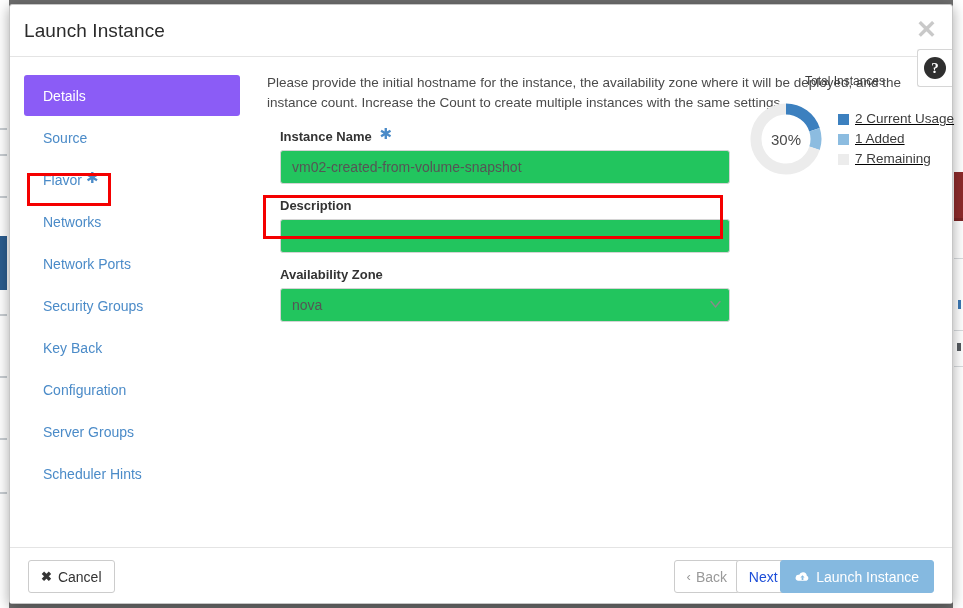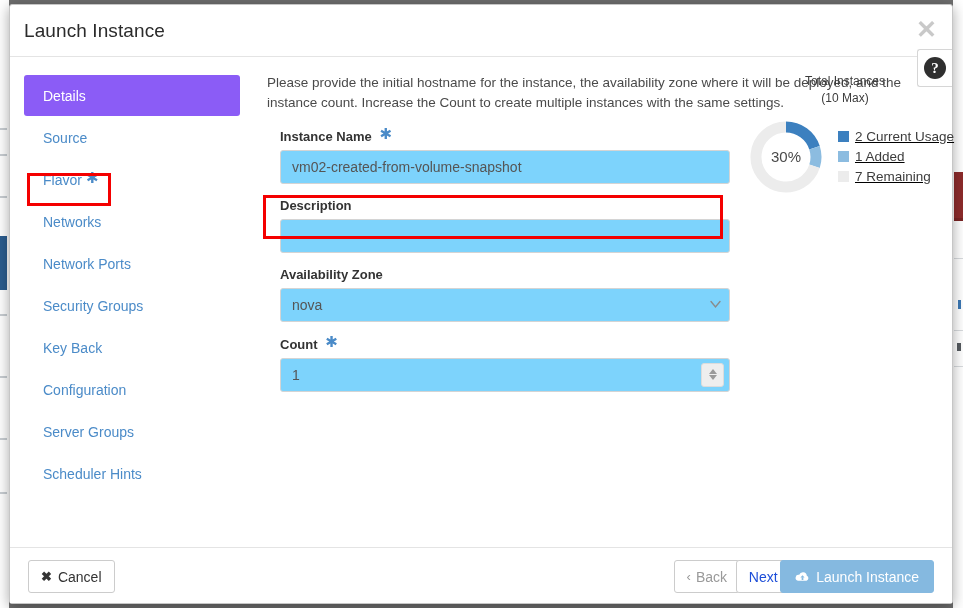--- a/index.html
+++ b/index.html
@@ -167,30 +167,30 @@
 
   .text-input {
     width: 450px;
     height: 34px;
     border: 1px solid #d4d4d4;
     border-radius: 3px;
     padding: 0 11px;
     font-size: 14px;
     font-family: "Liberation Sans", sans-serif;
     color: #555555;
-    background: #7dd3fc;
+    background: #22c55e;
     outline: none;
   }
   .text-input::placeholder { color: #8a8a8a; }
   .field-block { margin-bottom: 14px; margin-left: 13px; }
 
   select.text-input {
     appearance: none;
     -webkit-appearance: none;
-    background: #7dd3fc;
+    background: #22c55e;
     color: #555555;
     padding-right: 28px;
   }
   .select-wrap { position: relative; width: 450px; }
   .select-chevron {
     position: absolute; right: 11px; top: 12px;
     width: 9px; height: 9px;
     pointer-events: none;
   }
   .select-chevron svg { display: block; }
@@ -401,39 +401,25 @@
         <div class="select-wrap">
           <select class="text-input" id="az-select"><option value="nova">nova</option></select>
           <span class="select-chevron">
             <svg width="11" height="9" viewBox="0 0 11 9">
               <path d="M1 1.5 L5.5 7 L10 1.5" stroke="#8a8a8a" stroke-width="1.4" fill="none" stroke-linecap="round"></path>
             </svg>
           </span>
         </div>
       </div>
 
-      <div class="field-block">
-        <label class="field-label">
-          <span>Count</span>
-          <span class="req-star">✱</span>
-        </label>
-        <div class="count-wrap">
-          <input class="text-input" id="count-input" value="1" style="">
-          <span class="spinner">
-            <span class="spin-up"></span>
-            <span class="spin-down"></span>
-          </span>
-        </div>
-      </div>
 
     </div>
 
     <div id="quota-panel">
       <div class="quota-title">Total Instances</div>
-      <div class="quota-title">(10 Max)</div>
 
       <div id="donut-row">
         <div id="donut">
           <svg width="76" height="76" viewBox="0 0 76 76" id="donut-svg">
               <path d="M 38 8 A 30 30 0 0 1 66.53167930871916 28.72944037156295" stroke="#3c80bf" stroke-width="11" fill="none"></path>
               <path d="M 66.53169548885461 28.72949016875158 A 30 30 0 0 1 66.53171166890314 47.27046003403156" stroke="#8cbce0" stroke-width="11" fill="none"></path>
               <path d="M 66.53169548885461 47.27050983124842 A 30 30 0 1 1 37.99994764012244 8.000000000045695" stroke="#ececec" stroke-width="11" fill="none"></path>
             </svg>
           <div id="donut-label">30%</div>
         </div>

